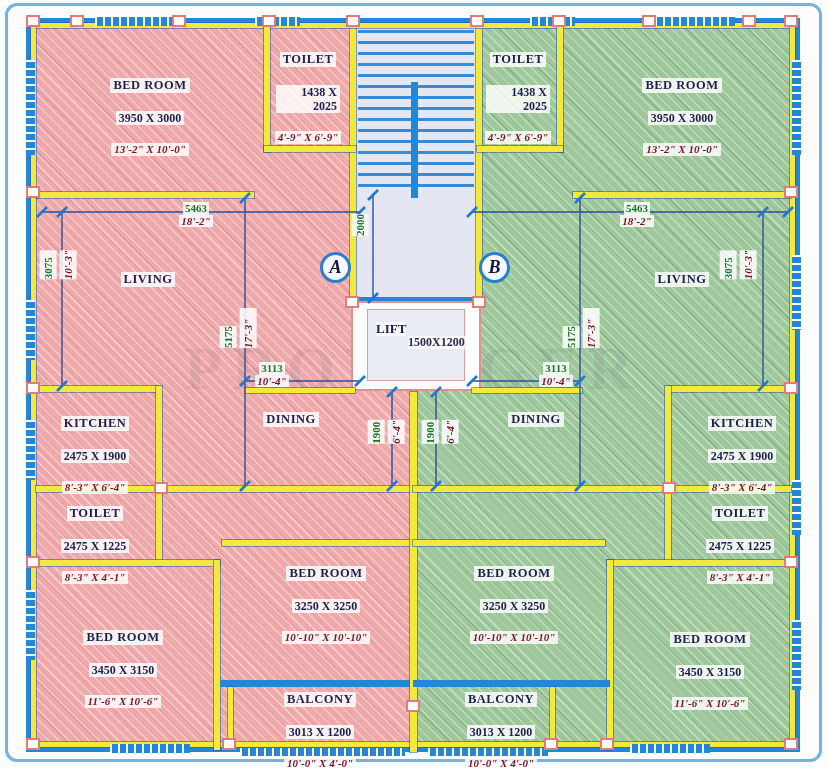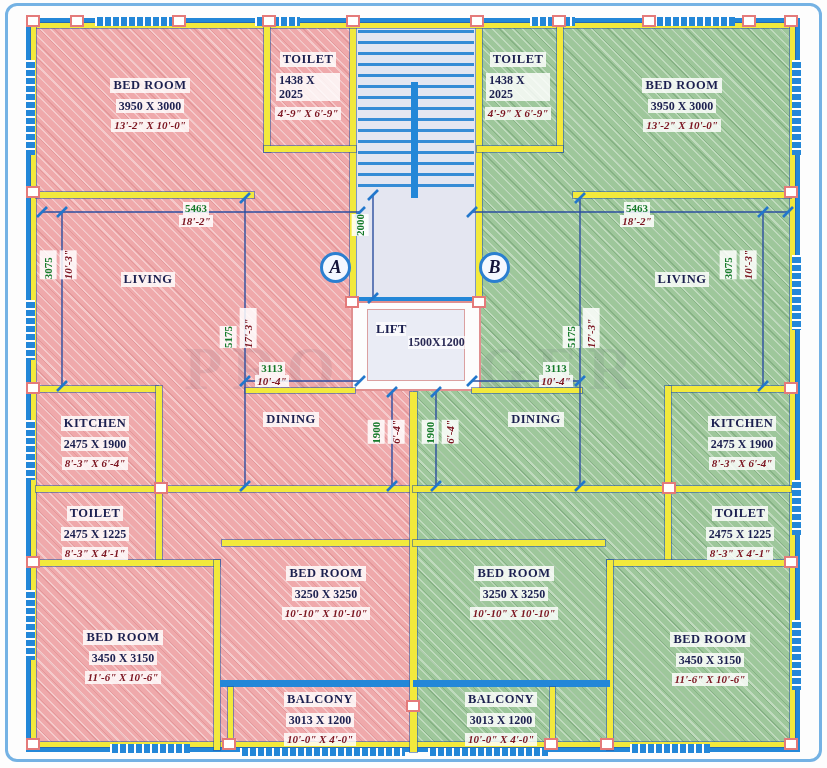--- a/index.html
+++ b/index.html
@@ -20,21 +20,21 @@
   .wb{position:absolute;background:#2387d8;}
   .winv{position:absolute;background:repeating-linear-gradient(180deg,#ffffff 0 2px,#2387d8 2px 8px);}
   .winh{position:absolute;background:repeating-linear-gradient(90deg,#ffffff 0 2px,#2387d8 2px 8px);}
   .col{position:absolute;width:14px;height:12px;background:#ffffff;border:2px solid #e47a7a;box-sizing:border-box;}
   
   .stairbg{position:absolute;background:#e4e6f1;}
   .treads{position:absolute;background:repeating-linear-gradient(180deg,#368cd6 0 3px,rgba(0,0,0,0) 3px 11px);}
   .lift-outer{position:absolute;background:#fdfdfd;box-shadow:0 0 0 1px #e09090, inset 0 0 0 1px #e09090;}
   .lift-inner{position:absolute;background:#eaecf5;box-shadow:0 0 0 1px #dba0a0;}
   
-  .room-label{position:absolute;display:flex;flex-direction:column;align-items:center;gap:6px;text-align:left;font-weight:bold;}
+  .room-label{position:absolute;display:flex;flex-direction:column;align-items:center;gap:18px;text-align:right;font-weight:bold;}
   .room-label span{background:rgba(255,255,255,.82);padding:0 3px;line-height:1.18;}
   .rn{color:#1c2050;font-size:12.5px;letter-spacing:.5px;}
   .rm{color:#1c2050;font-size:12px;}
   .ri{color:#7c1420;font-size:11px;font-style:italic;white-space:nowrap;}
   .hdim{position:absolute;display:flex;flex-direction:column;align-items:center;gap:0;font-weight:bold;}
   .vdim{position:absolute;display:flex;flex-direction:row;gap:3px;font-weight:bold;}
   .dm{background:rgba(255,255,255,.85);color:#157a2a;font-size:11px;padding:0 2px;line-height:1.15;white-space:nowrap;}
   .di{background:rgba(255,255,255,.85);color:#7c1420;font-size:11px;font-style:italic;padding:0 2px;line-height:1.15;white-space:nowrap;}
   .v{writing-mode:vertical-rl;transform:rotate(180deg);}
   .circle{position:absolute;width:31px;height:31px;border-radius:50%;background:#f4f8ff;border:3px solid #2b7fd0;

